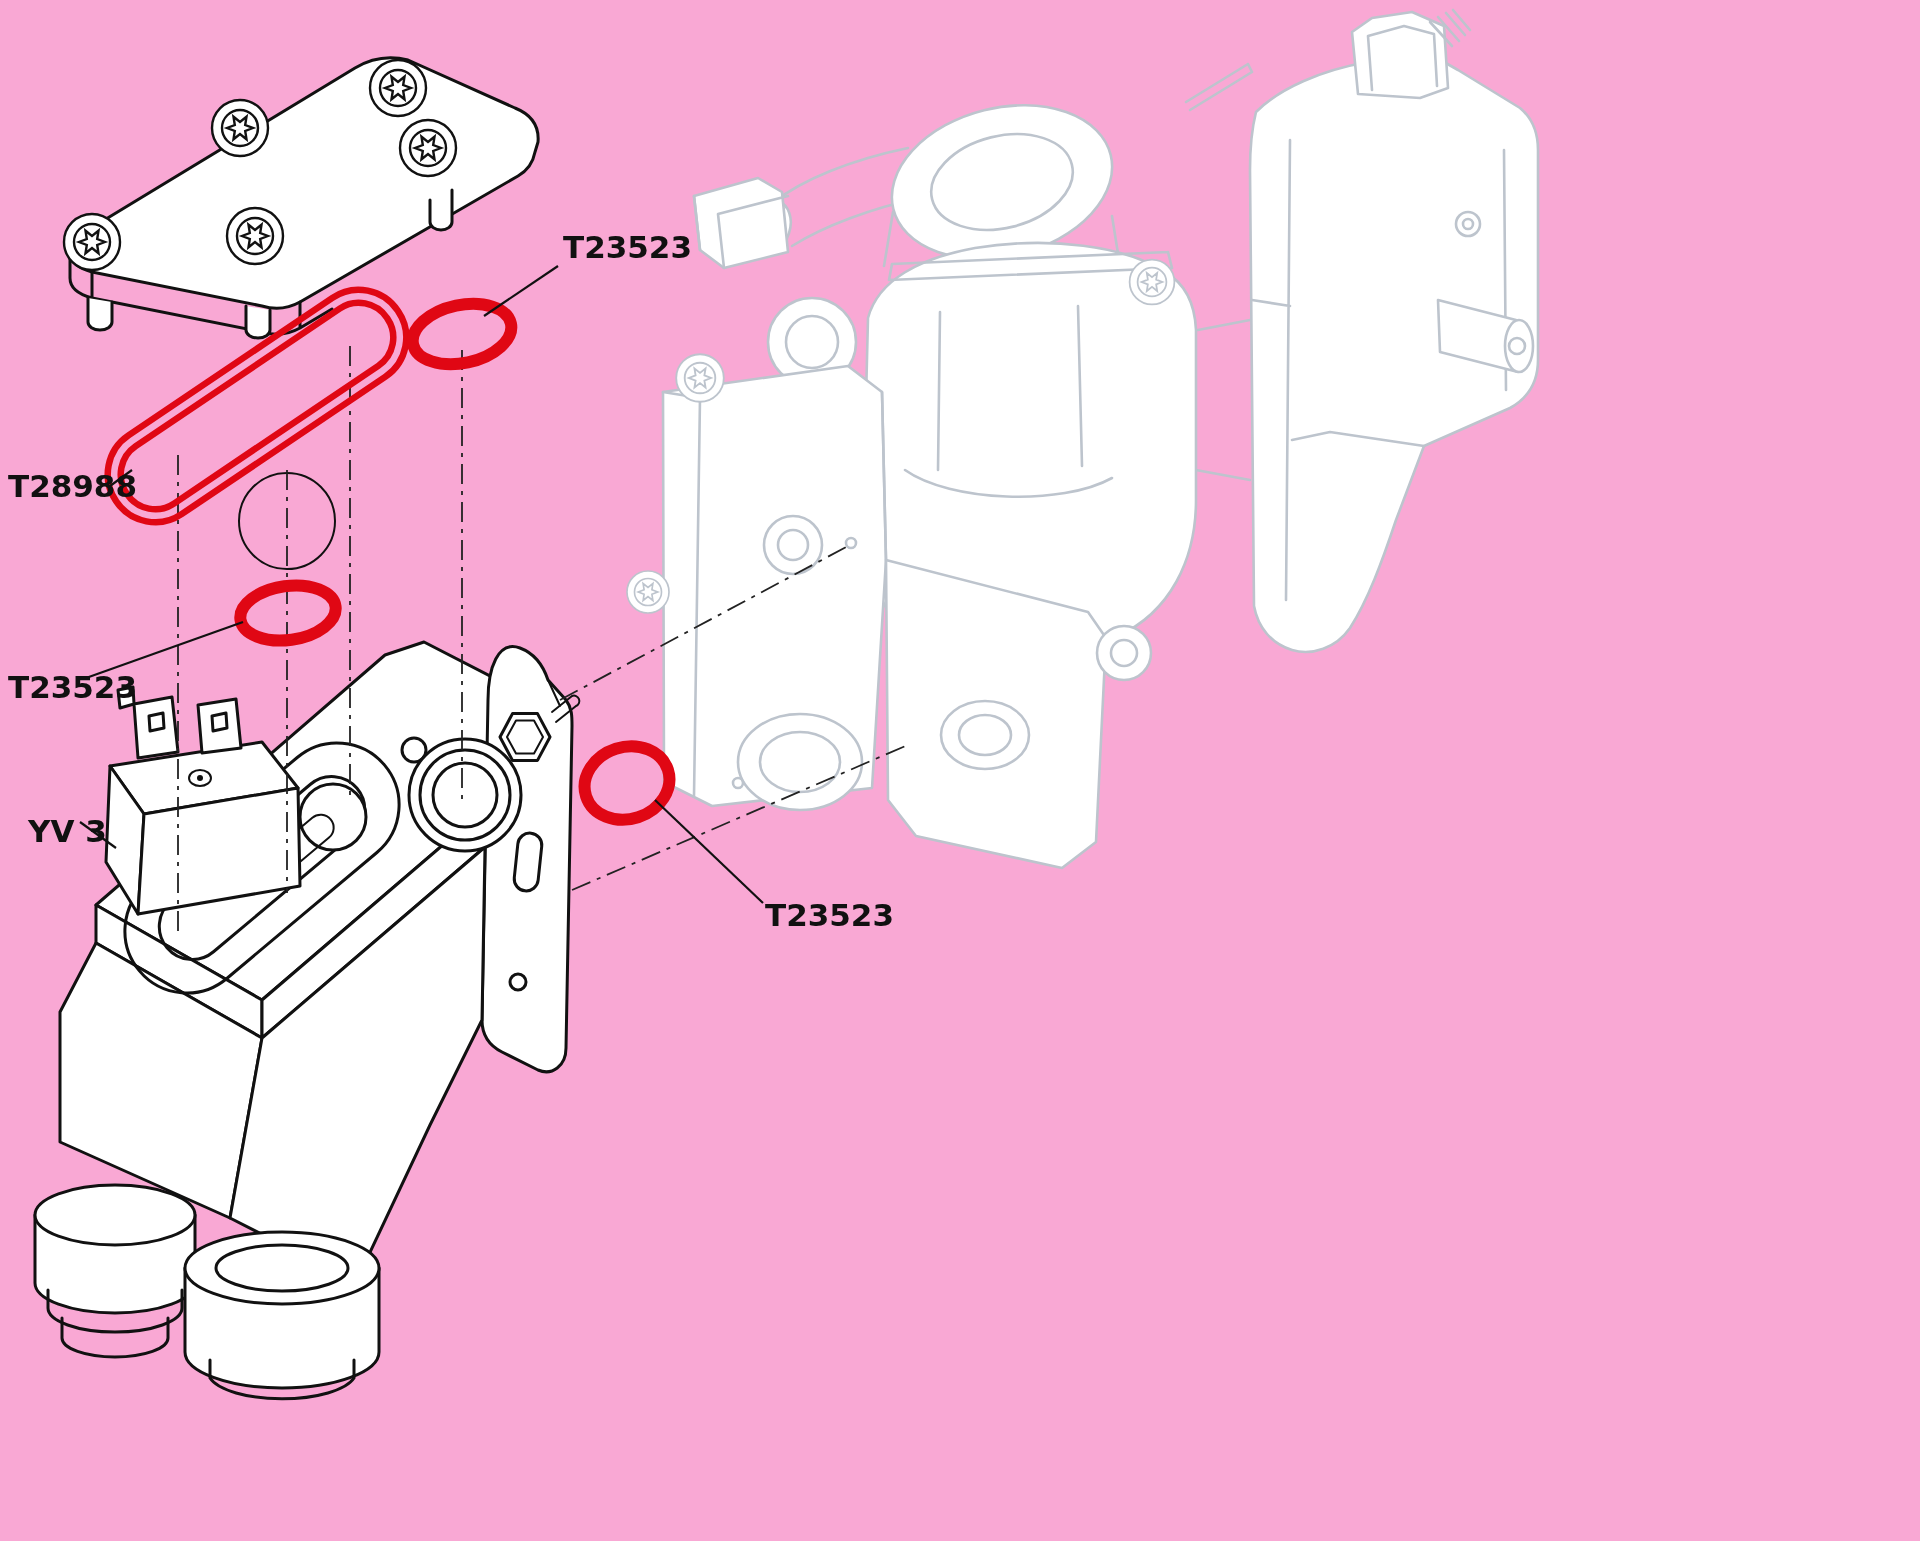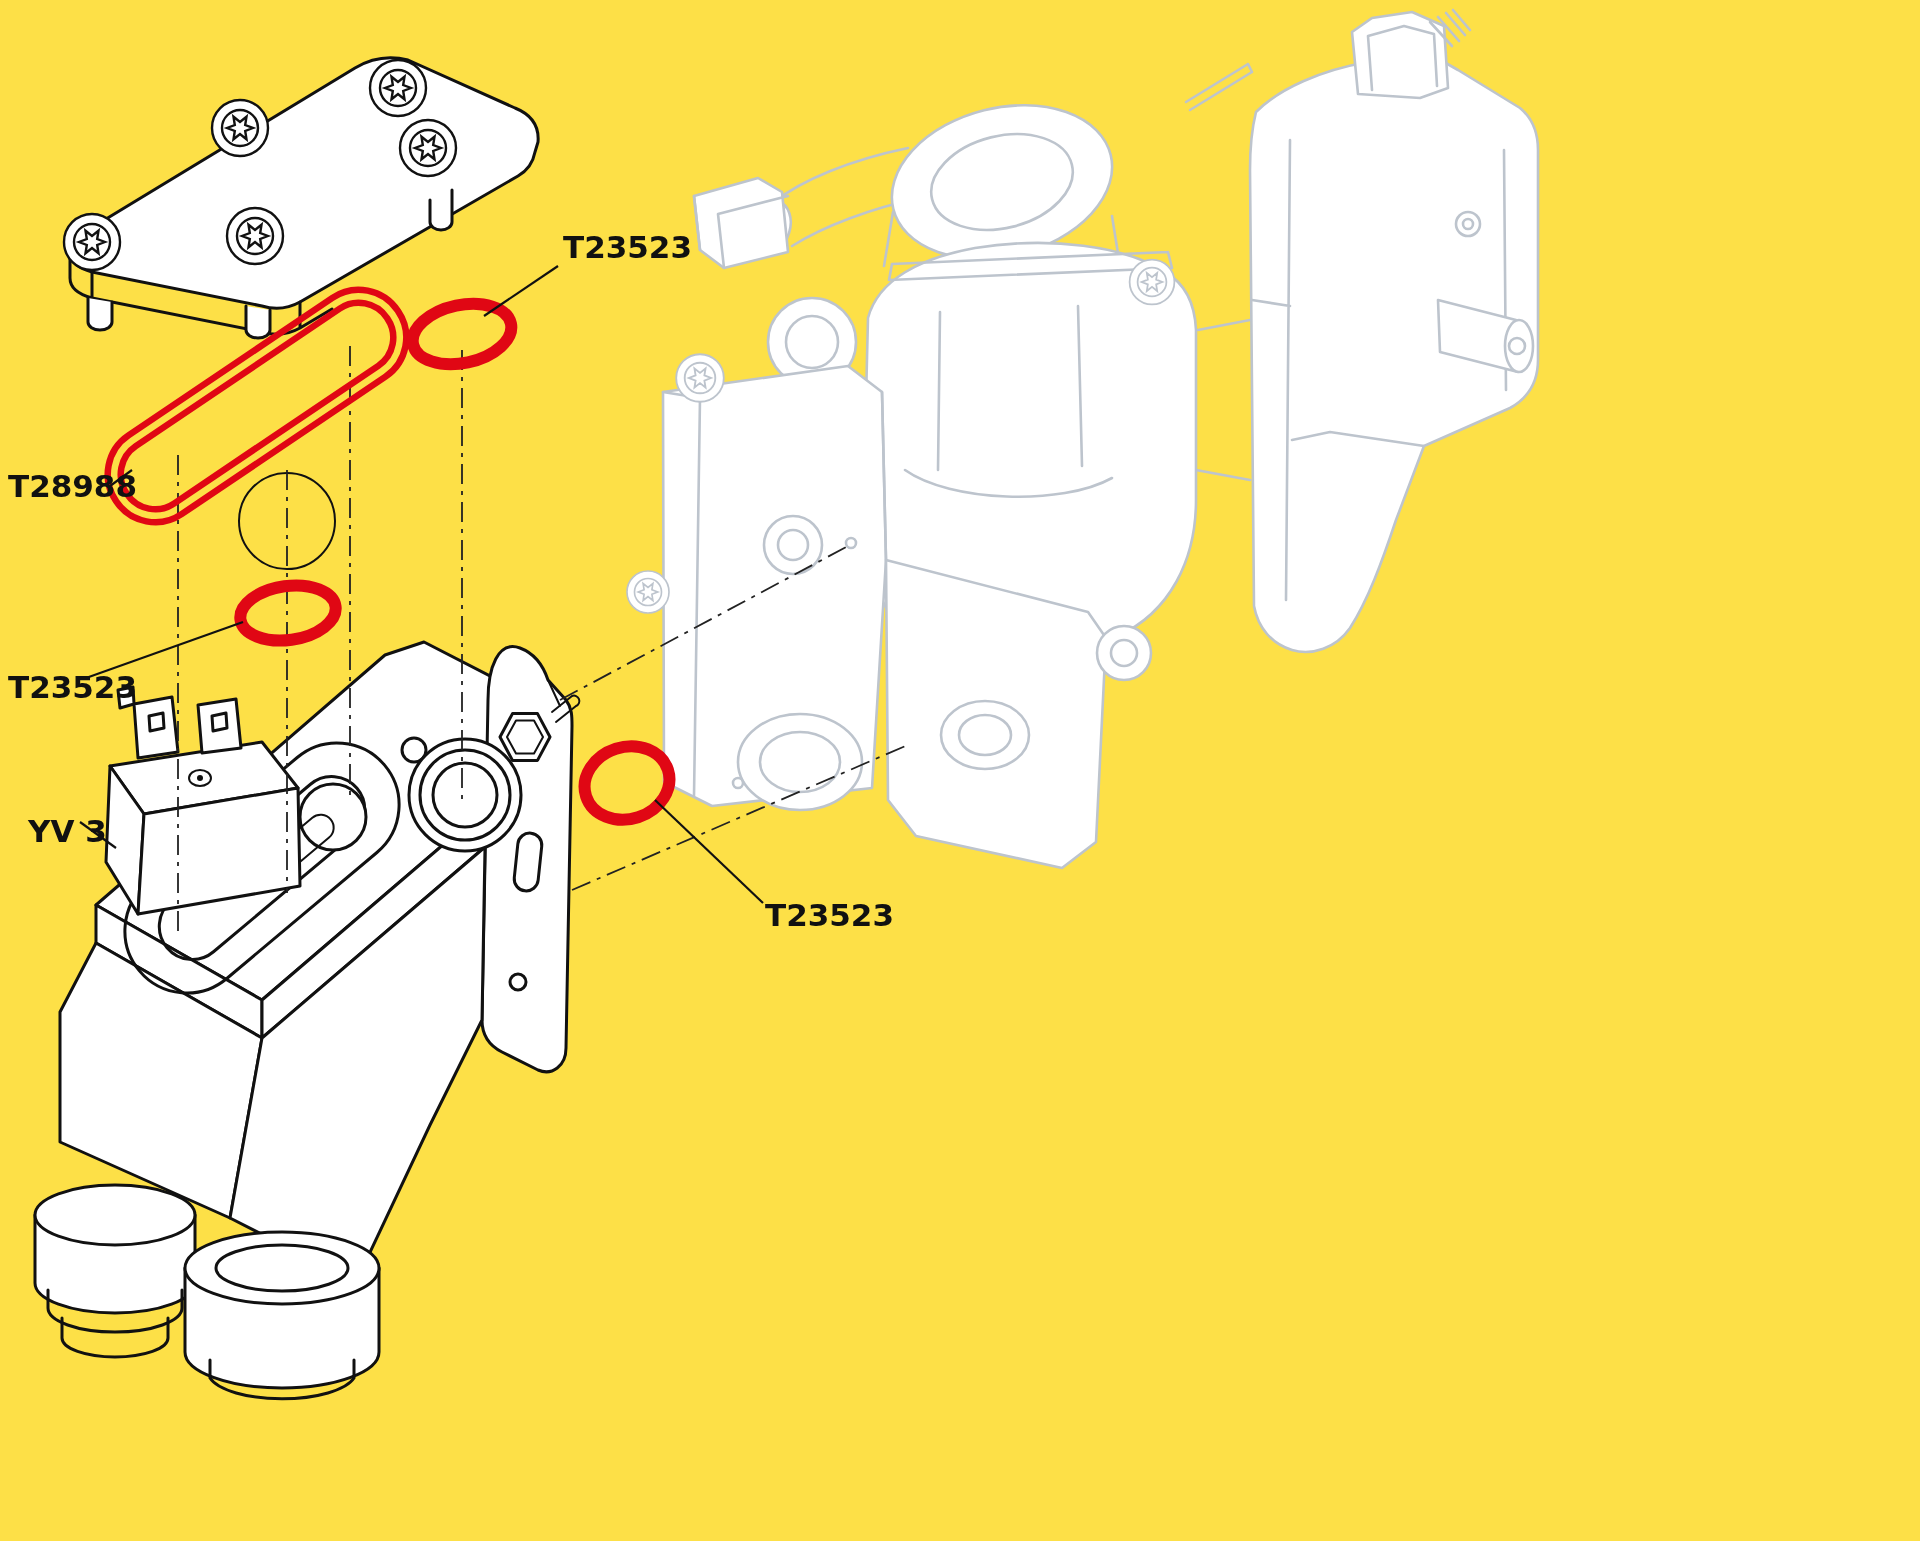--- a/index.html
+++ b/index.html
@@ -1,21 +1,21 @@
 <!DOCTYPE html>
 <html style="--highlight: #e00714; --line: #111111; --ghost: #bdc4cd;"><head>
 <meta charset="utf-8">
 <style>
   :root{
     --highlight:#e00714;
     --line:#111111;
     --ghost:#bdc4cd;
   }
   html,body{margin:0;padding:0;background:#ffffff;}
-  .stage{width:1920px;height:1541px;position:relative;background:#fde047;overflow:hidden;}
+  .stage{width:1920px;height:1541px;position:relative;background:#f9a8d4;overflow:hidden;}
   svg{display:block;}
   .blk {fill:#ffffff;stroke:var(--line);stroke-width:3;stroke-linejoin:round;stroke-linecap:round;}
   .blkn{fill:none;stroke:var(--line);stroke-width:3;stroke-linejoin:round;stroke-linecap:round;}
   .blkt{fill:none;stroke:var(--line);stroke-width:2;stroke-linejoin:round;stroke-linecap:round;}
   .red {fill:none;stroke:var(--highlight);stroke-width:12;}
   .redt{fill:none;stroke:var(--highlight);stroke-width:6.5;}
   .g   {fill:none;stroke:var(--ghost);stroke-width:2.6;stroke-linejoin:round;stroke-linecap:round;}
   .gf  {fill:#ffffff;stroke:var(--ghost);stroke-width:2.6;stroke-linejoin:round;}
   .dash{fill:none;stroke:#222222;stroke-width:1.8;stroke-dasharray:20 7 4 7;}
   .leader{fill:none;stroke:var(--line);stroke-width:2.2;}

